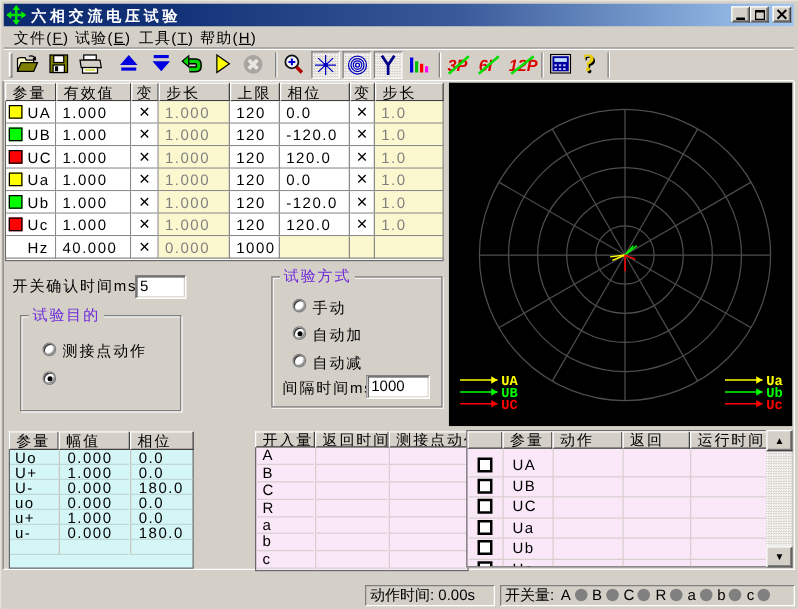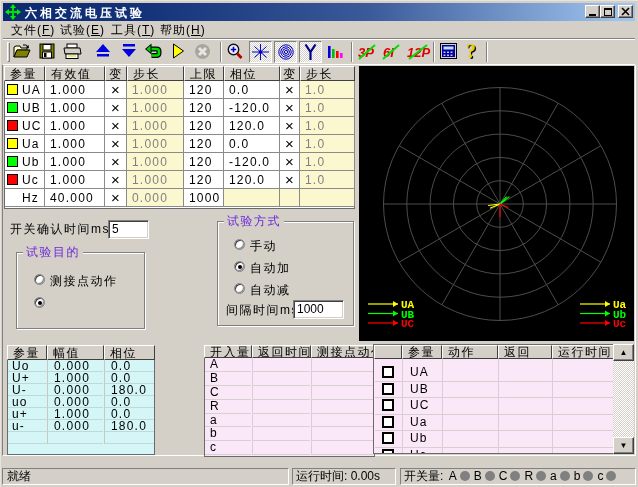--- a/index.html
+++ b/index.html
@@ -410,16 +410,15 @@
 <div class="abs" style="left:8px;top:104.0px;width:12px;height:12px;background:#fff;border:2px solid #000;"></div>
 <div class="bc" style="left:36px;top:102.0px;height:16.6px;line-height:16.6px;">Uc</div>
 <div class="abs" style="left:28px;top:14px;width:1px;height:96px;background:#d8d0d0;"></div>
 <div class="abs" style="left:68px;top:14px;width:1px;height:96px;background:#d8d0d0;"></div>
 <div class="abs" style="left:124px;top:14px;width:1px;height:96px;background:#d8d0d0;"></div>
 <div class="abs" style="left:178px;top:14px;width:1px;height:96px;background:#d8d0d0;"></div>
 </div>
 <div class="abs" style="left:613px;top:344px;width:21px;height:110px;background-image:repeating-conic-gradient(#ffffff 0 25%, #d4d0c8 0 50%);background-size:2px 2px;"></div>
 <div class="sbtn" style="left:613px;top:344px;">▲</div>
 <div class="sbtn" style="left:613px;top:437px;">▼</div>
-  <div class="spanel" style="left:2px; width:287px;"><span style="margin-left:4px;">就绪</span></div>
-  <div class="spanel" style="left:292px; width:104px;"><span style="margin-left:3px;">运行时间: 0.00s</span></div>
+  <div class="spanel" style="left:292px; width:104px;"><span style="margin-left:3px;">动作时间: 0.00s</span></div>
   <div class="spanel" style="left:400px; width:236px;"><span style="margin-left:3px;">开关量: <span style="margin-left:2px;">A</span><span class="dot"></span><span style="margin-left:4px;">B</span><span class="dot"></span><span style="margin-left:4px;">C</span><span class="dot"></span><span style="margin-left:4px;">R</span><span class="dot"></span><span style="margin-left:4px;">a</span><span class="dot"></span><span style="margin-left:4px;">b</span><span class="dot"></span><span style="margin-left:4px;">c</span><span class="dot"></span></span></div>
 </div>
 
 </body></html>

